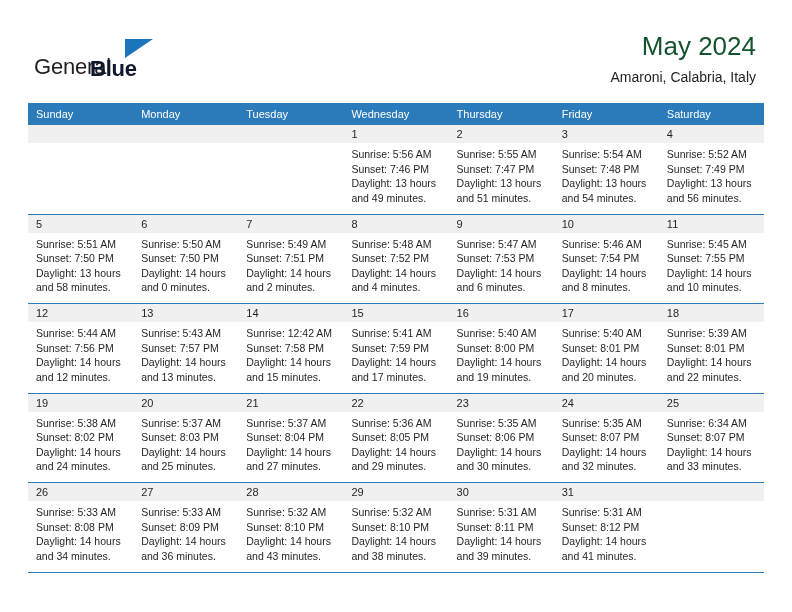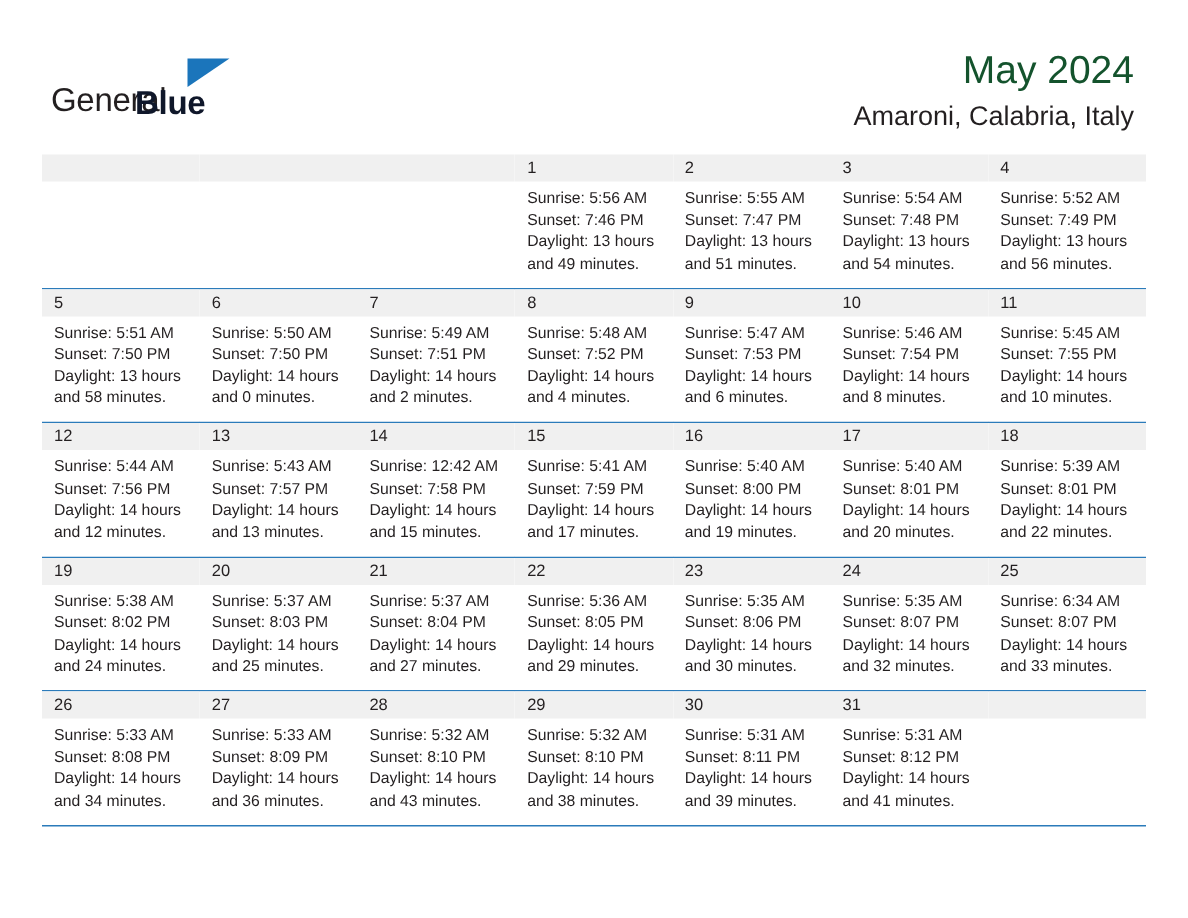--- a/index.html
+++ b/index.html
@@ -74,21 +74,21 @@
   }
   .cal-title {
     font-size: 26px;
     font-weight: normal;
     color: #14532d;
     line-height: 32px;
     white-space: nowrap;
   }
   .cal-subtitle {
     margin-top: 6px;
-    font-size: 18px;
+    font-size: 14px;
     font-weight: normal;
     color: #231f20;
     line-height: 18px;
     white-space: nowrap;
   }
 
   
   .calendar {
     position: absolute;
     left: 28px;
@@ -160,20 +160,29 @@
     </div>
 
     <div class="title-block">
       <div class="cal-title">May 2024</div>
       <div class="cal-subtitle">Amaroni, Calabria, Italy</div>
     </div>
 
   </div>
 
   <div class="calendar">
+    <div class="weekday-row" id="weekday-row">
+        <div class="weekday">Sunday</div>
+        <div class="weekday">Monday</div>
+        <div class="weekday">Tuesday</div>
+        <div class="weekday">Wednesday</div>
+        <div class="weekday">Thursday</div>
+        <div class="weekday">Friday</div>
+        <div class="weekday">Saturday</div>
+      </div>
     <div id="weeks-container">
         <div class="week-row">
           <div class="day-cell empty">
             <div class="datebar">
               <span class="day-num"></span>
             </div>
           </div>
           <div class="day-cell empty">
             <div class="datebar">
               <span class="day-num"></span>

